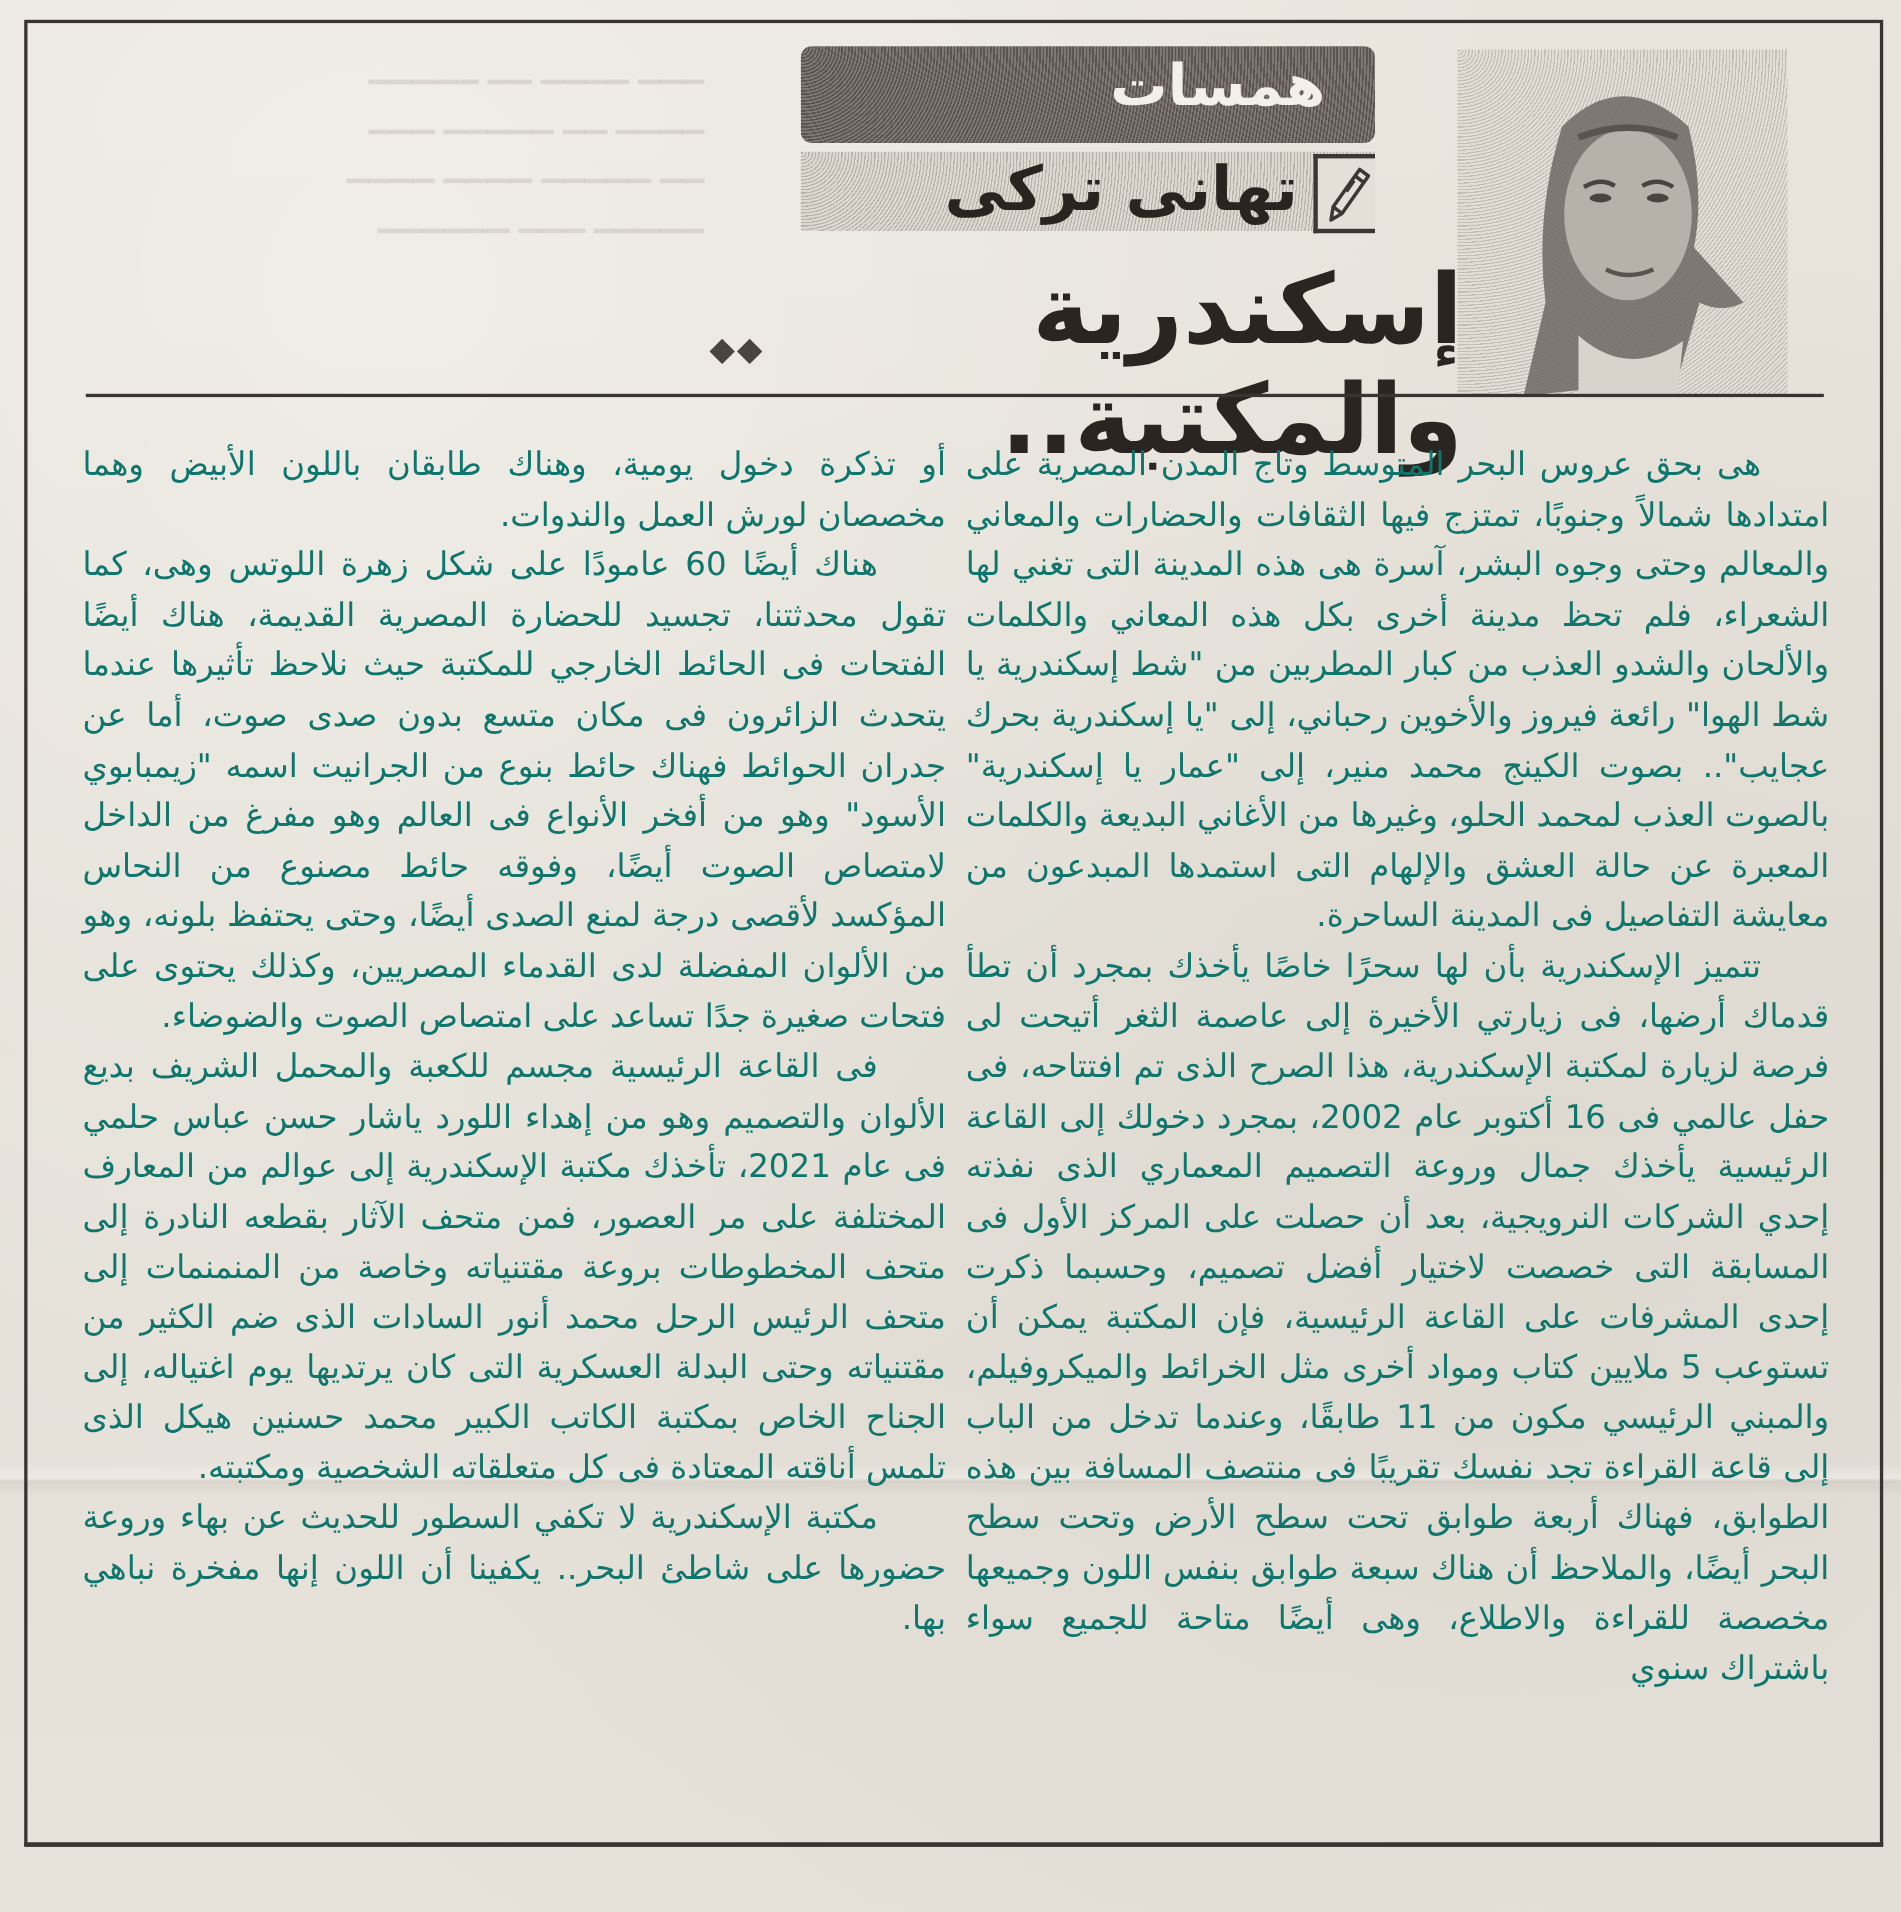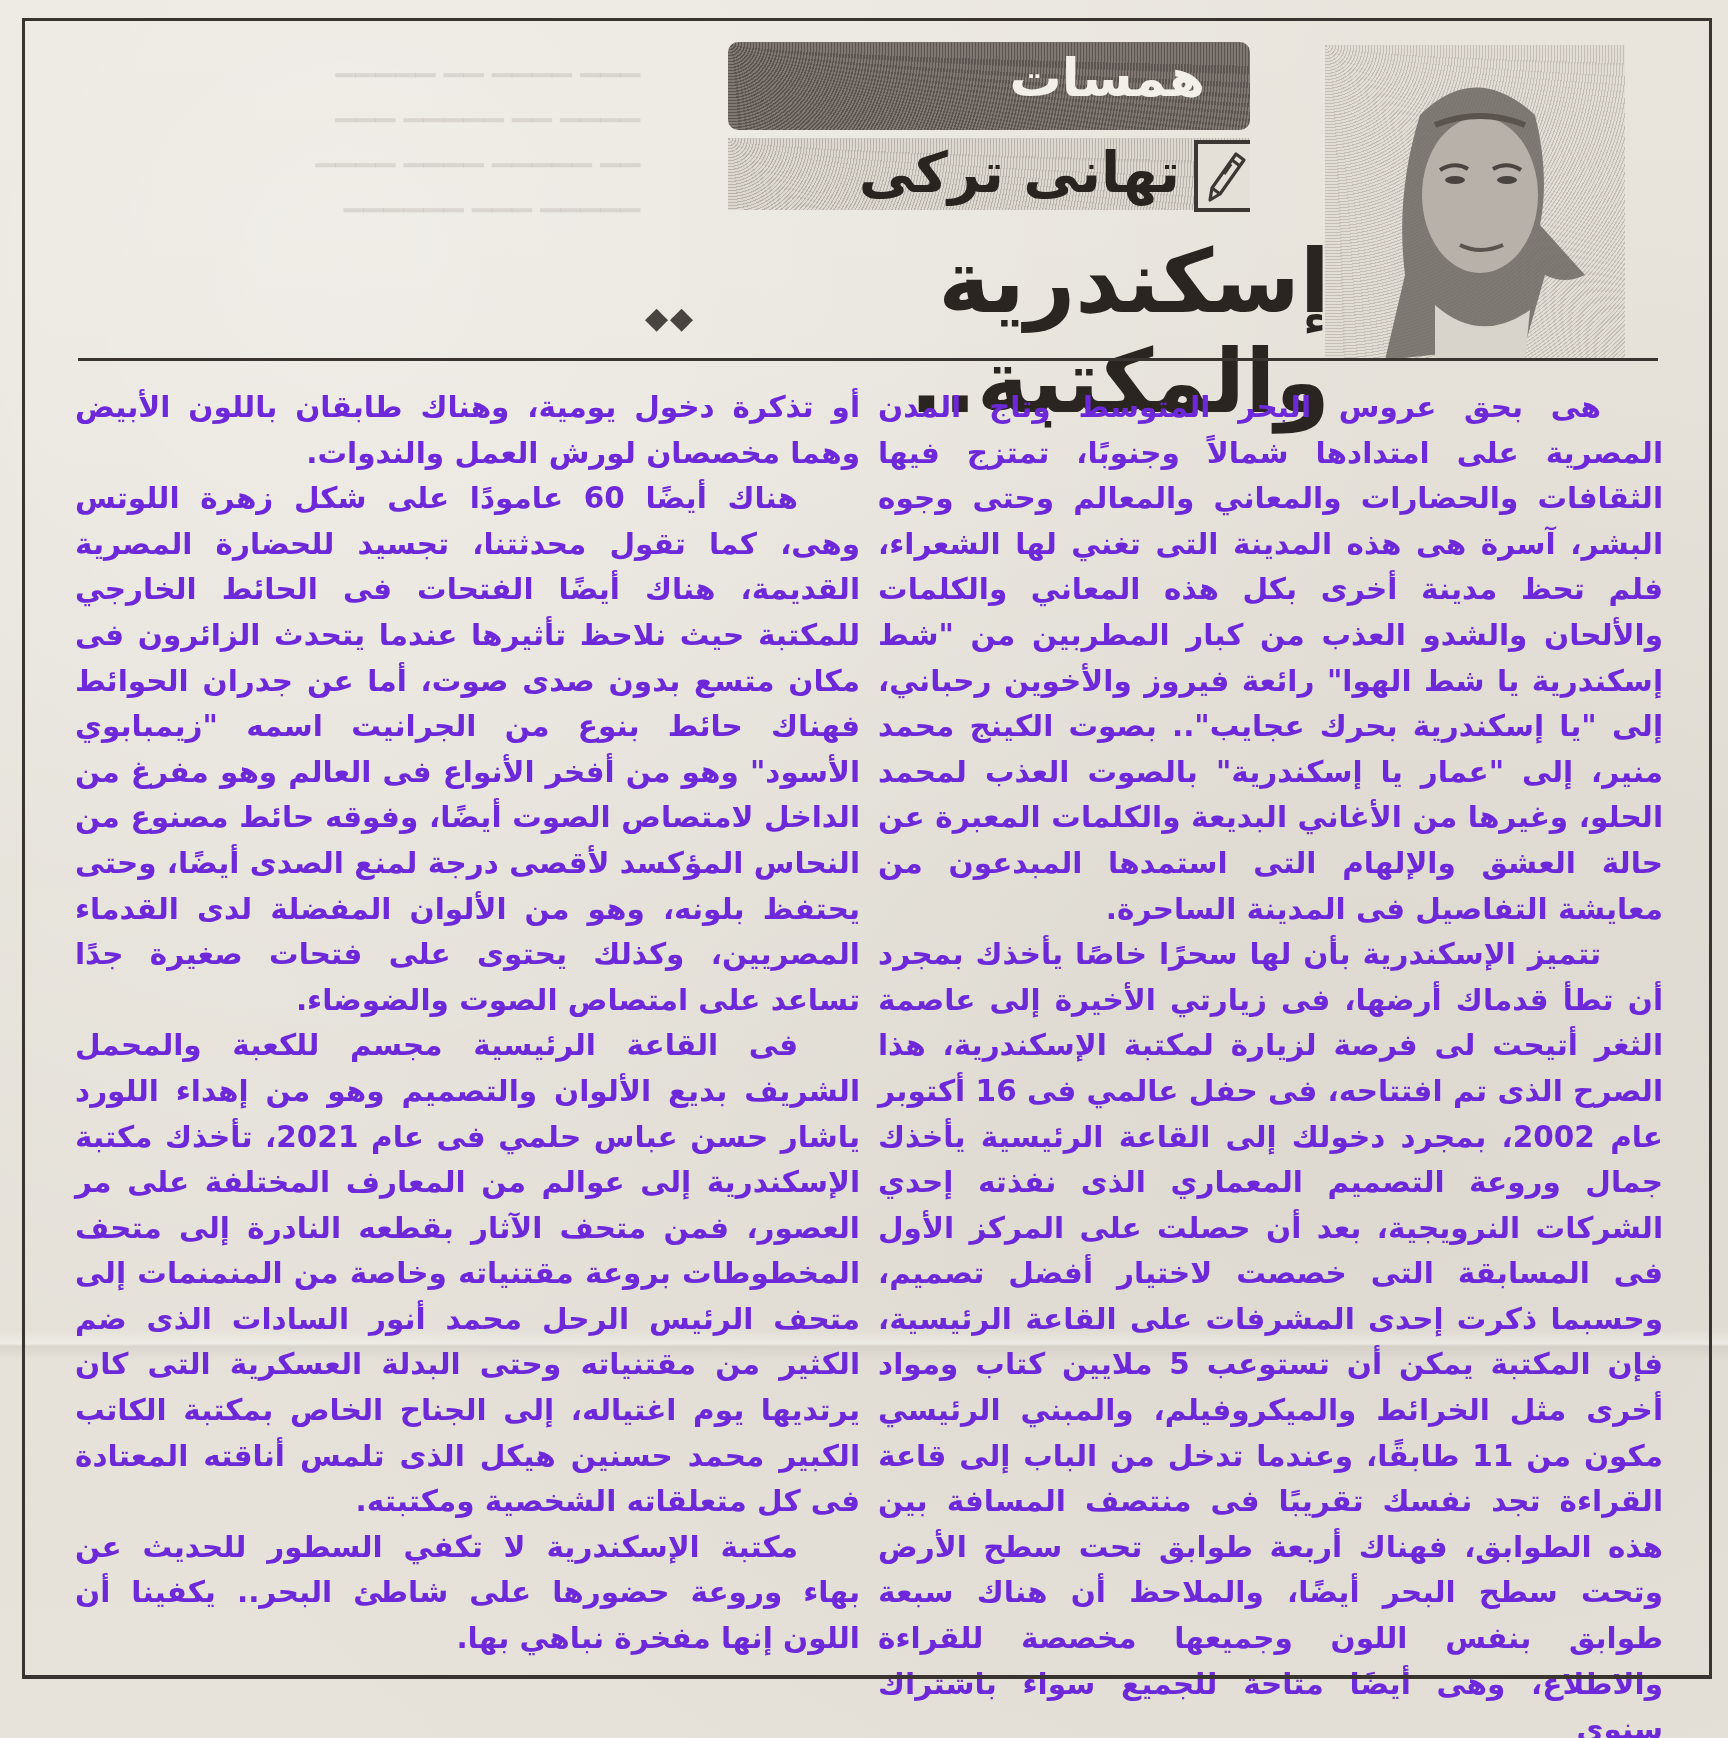--- a/index.html
+++ b/index.html
@@ -82,25 +82,25 @@
   .bleed-text {
     position: absolute; left: 80px; top: 40px; width: 560px;
     font-size: 26px; line-height: 45px; color: rgba(120,112,105,0.18);
     direction: rtl; text-align: right;
   }
   .diamonds {
     position: absolute; left: 645px; top: 300px; font-size: 30px; color: #4a4440;
     letter-spacing: 2px;
   }
   .column {
-    position: absolute; top: 385px; width: 785px;
+    position: absolute; top: 400px; width: 785px;
     direction: rtl; text-align: justify; text-align-last: right;
     font-family: "DejaVu Sans", sans-serif;
-    font-weight: bold; font-size: 29.5px; line-height: 45.6px;
-    color: #6d28d9;
+    font-weight: normal; font-size: 29.5px; line-height: 45.6px;
+    color: #0f766e;
   }
   .column p { margin: 0; }
   .column p.indent { text-indent: 62px; }
   .col-right { left: 878px; }
   .col-left { left: 75px; }
   .footer-rule {
     position: absolute; left: 22px; top: 1675px; width: 1690px; height: 4px; background: #3a3431;
   }
 </style>
 </head>

